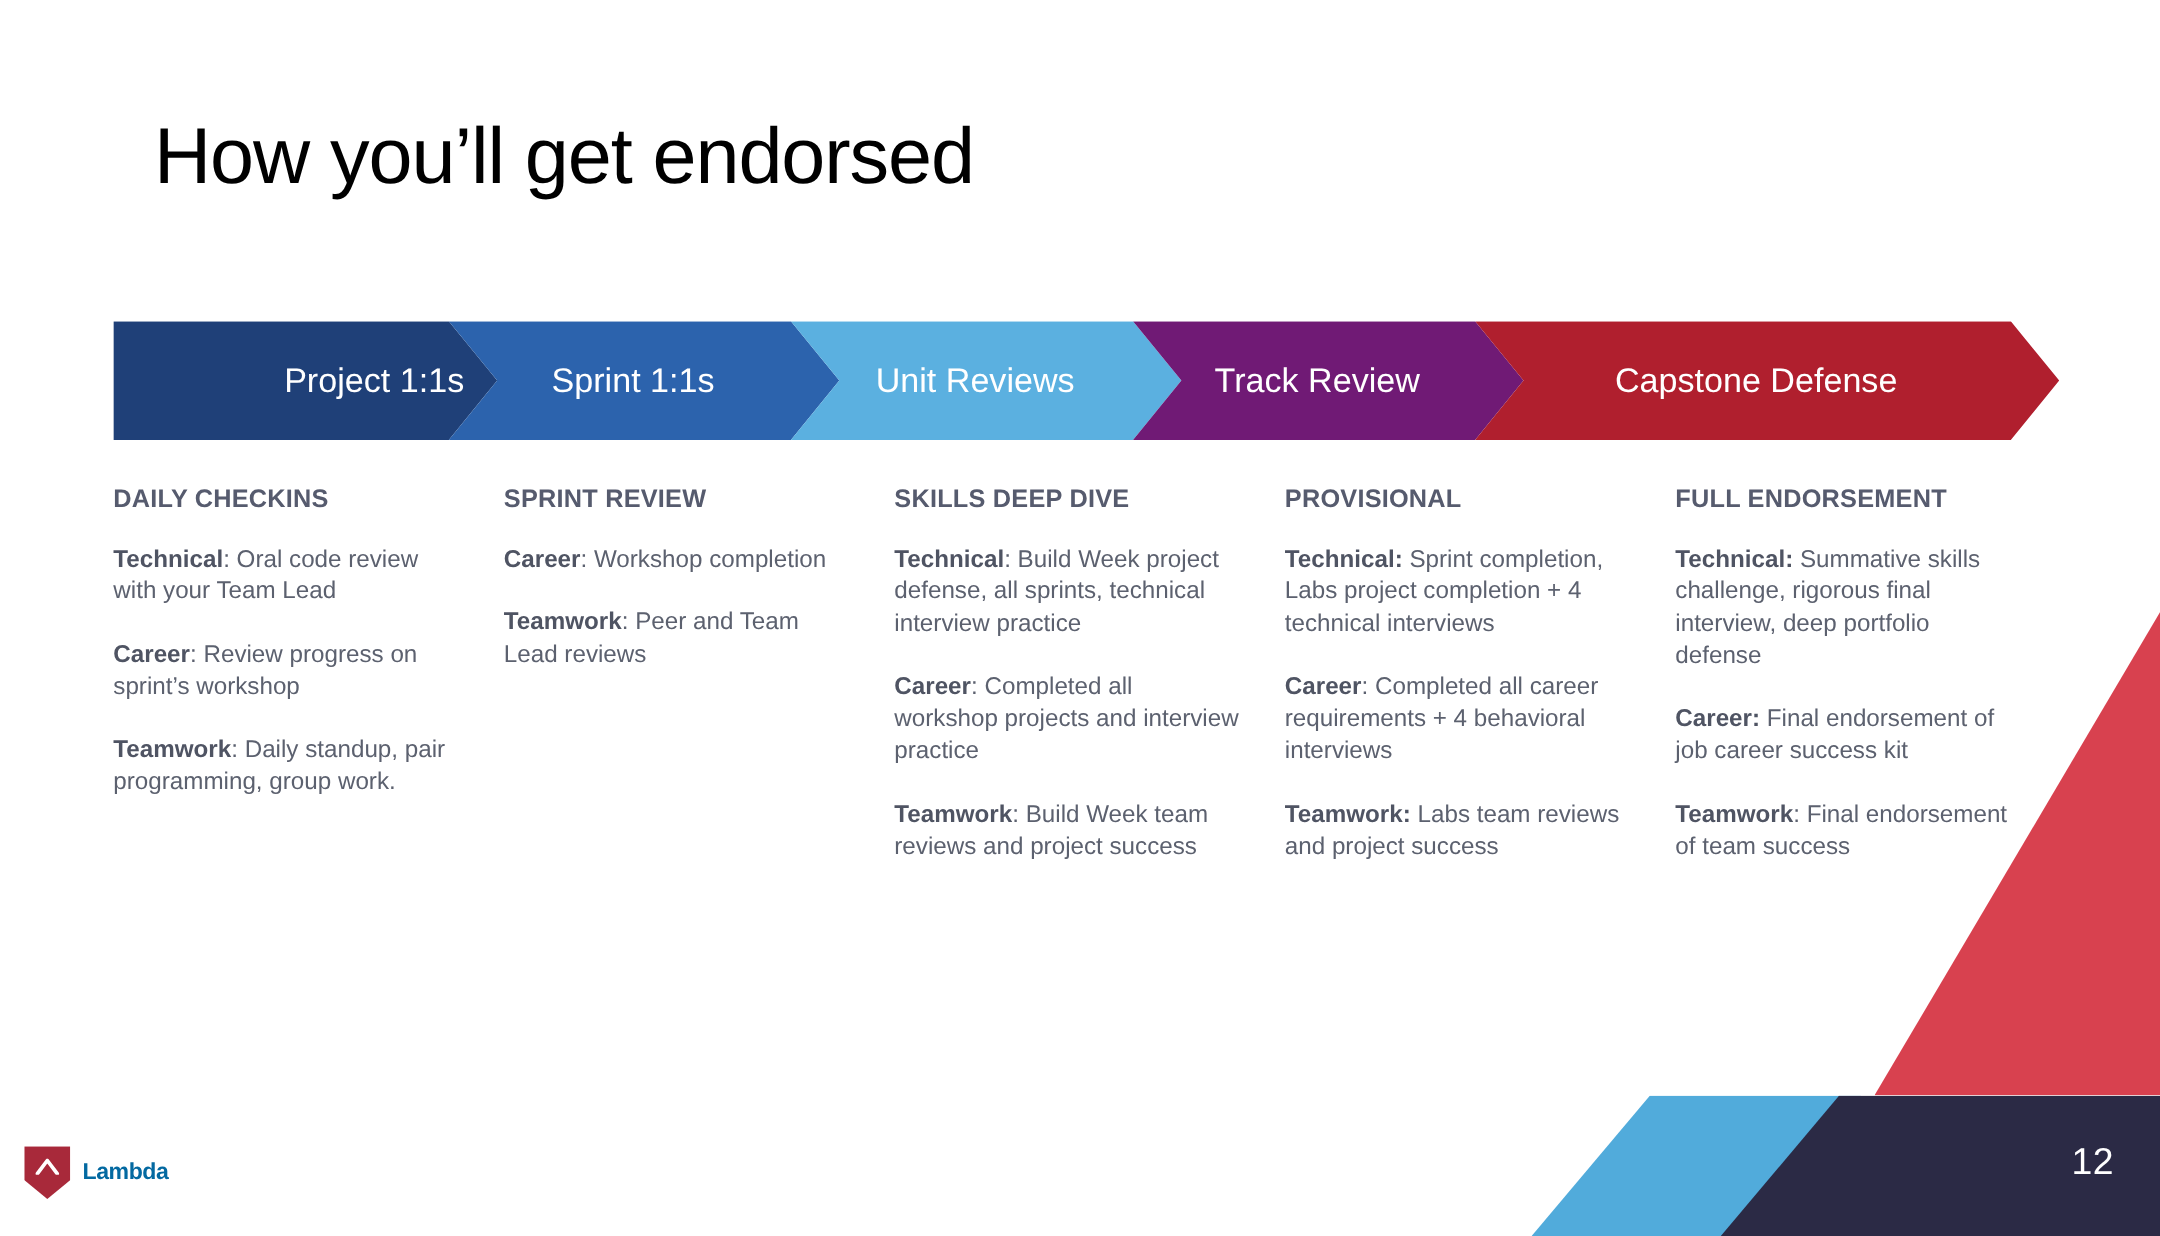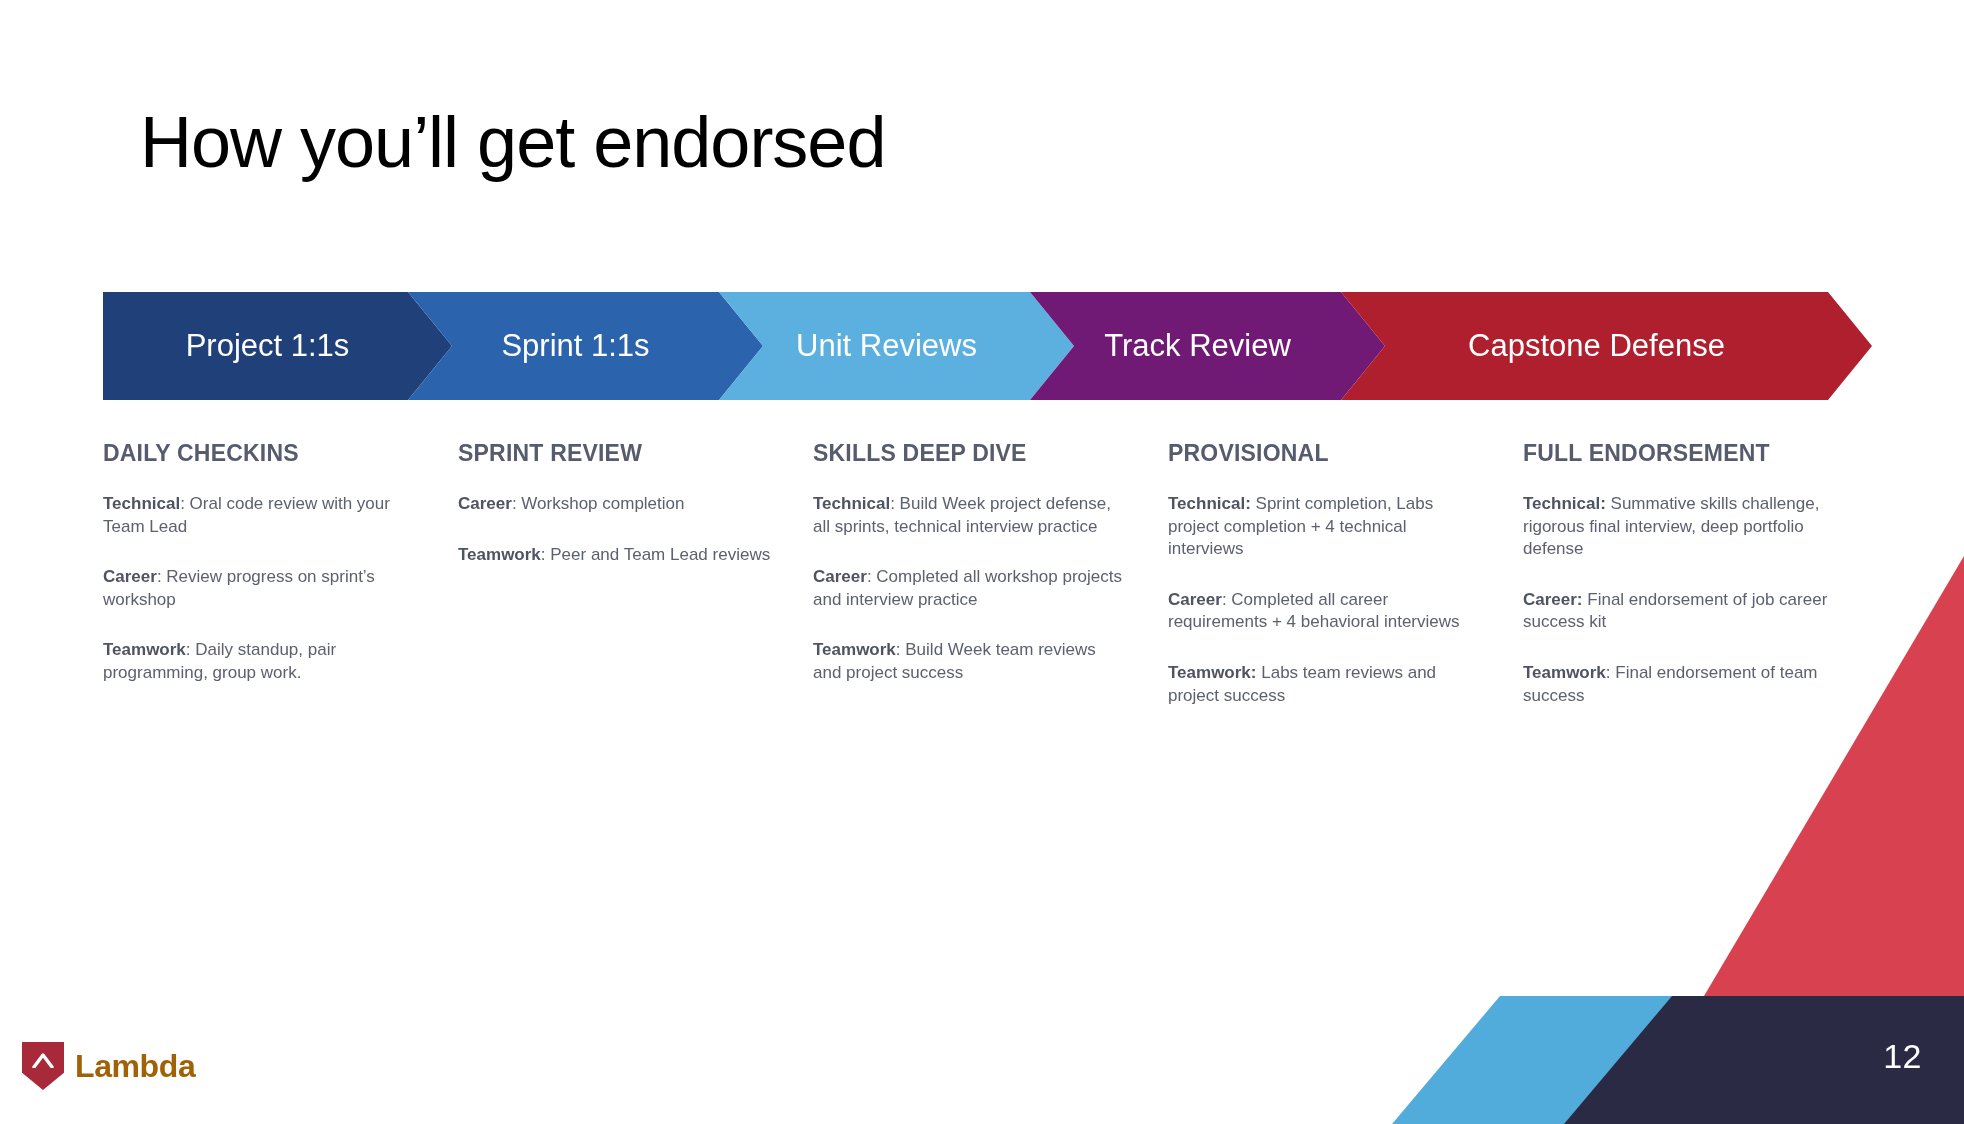--- a/index.html
+++ b/index.html
@@ -91,20 +91,21 @@
     color: #ffffff;
     font-size: 31px;
     font-weight: 400;
     text-align: center;
     line-height: 1.18;
     padding: 0 30px 0 10px;
   }
   .chevron.first {
     flex: 0 0 349px;
     clip-path: polygon(0 0, calc(100% - 44px) 0, 100% 50%, calc(100% - 44px) 100%, 0 100%);
+    justify-content: flex-end;
   }
   .chevron.mid {
     flex: 0 0 355px;
     margin-left: -44px;
     clip-path: polygon(0 0, calc(100% - 44px) 0, 100% 50%, calc(100% - 44px) 100%, 0 100%, 44px 50%);
   }
   .chevron.last {
     flex: 1 1 auto;
     margin-left: -44px;
     clip-path: polygon(0 0, calc(100% - 44px) 0, 100% 50%, calc(100% - 44px) 100%, 0 100%, 44px 50%);
@@ -124,21 +125,21 @@
 
   .col-heading {
     font-size: 23px;
     font-weight: 700;
     color: #565b6e;
     letter-spacing: 0.2px;
     margin-bottom: 26px;
     white-space: nowrap;
   }
   .item {
-    font-size: 17px;
+    font-size: 22px;
     line-height: 1.33;
     color: #5c616f;
     margin-bottom: 28px;
   }
   .item .lbl { font-weight: 700; color: #4f5463; }
 
   
   .logo {
     position: absolute;
     left: 22px;
@@ -152,23 +153,23 @@
     width: 42px;
     height: 48px;
     background: #a8293a;
     clip-path: polygon(0 0, 100% 0, 100% 64%, 50% 100%, 0 64%);
     display: flex;
     align-items: flex-start;
     justify-content: center;
   }
   .logo-shield svg { margin-top: 11px; }
   .logo-word {
-    font-size: 32px;
+    font-size: 21px;
     font-weight: 700;
-    color: #a16207;
+    color: #0369a1;
     letter-spacing: -0.4px;
   }
 </style>
 </head>
 <body>
 
 <div class="slide">
 
   <div class="deco deco-triangle"></div>
   <div class="deco deco-blue-para"></div>

